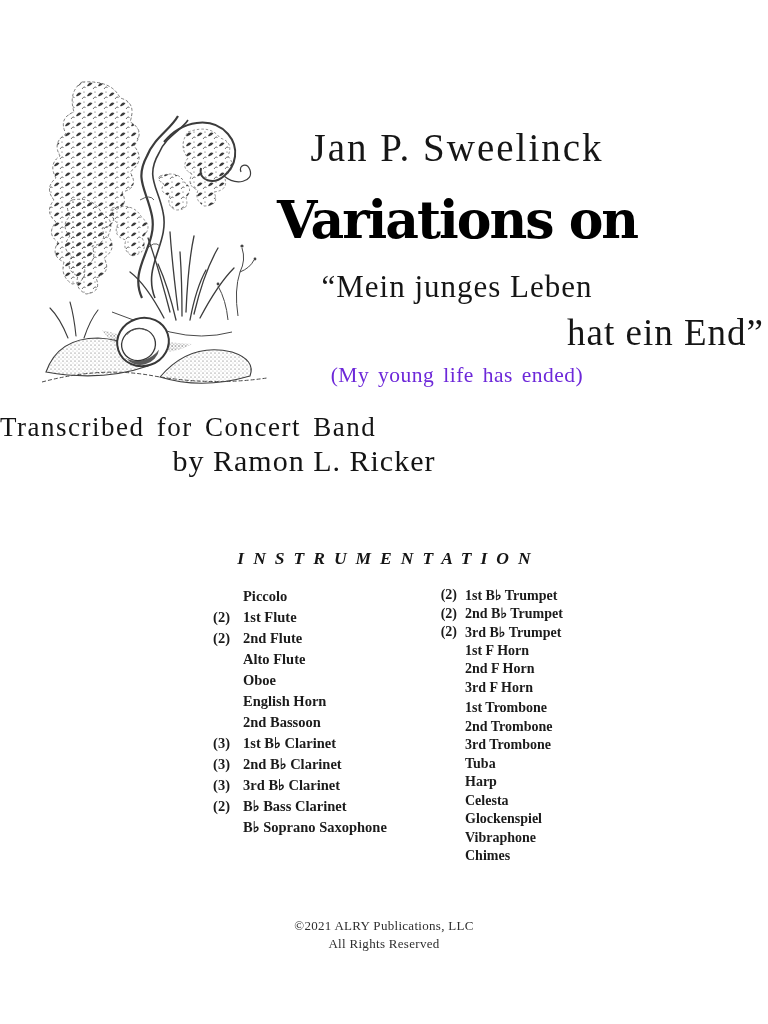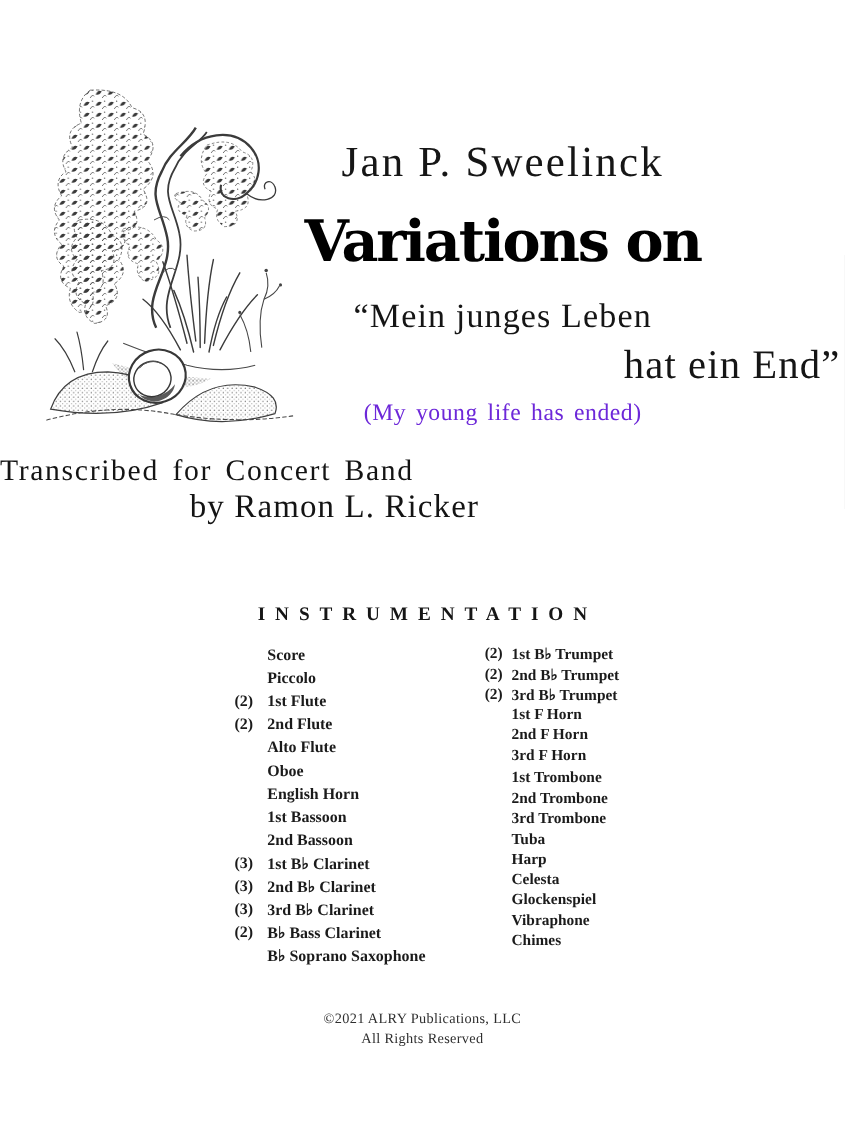--- a/index.html
+++ b/index.html
@@ -20,21 +20,21 @@
   }
   .subtitle1{position:absolute;top:245px;width:100%;font-size:31px;letter-spacing:1px;color:#151515;}
   .subtitle2{position:absolute;top:287px;width:100%;font-size:37px;letter-spacing:1px;color:#151515;text-align:right;}
   .translation{position:absolute;top:339px;width:100%;font-size:21.5px;letter-spacing:.5px;word-spacing:3px;color:#6d28d9;}
   
   .transcribed1{position:absolute;left:0;top:412px;width:768px;text-align:left;font-size:27px;letter-spacing:1.5px;word-spacing:4px;color:#141414;}
   .transcribed2{position:absolute;left:0;top:444px;width:608px;text-align:center;font-size:30px;letter-spacing:1px;color:#141414;}
   
   .instr-heading{
     position:absolute;left:0;top:548px;width:768px;text-align:center;
-    font-size:17.5px;font-weight:600;letter-spacing:9px;padding-left:9px;
+    font-style:italic;font-size:17.5px;font-weight:600;letter-spacing:9px;padding-left:9px;
     box-sizing:border-box;color:#151515;
   }
   .col{position:absolute;font-weight:bold;}
   .col-left{left:198px;top:586px;}
   .col-right{left:421px;top:586px;}
   .row{display:flex;align-items:center;height:21px;font-size:14.5px;}
   .col-right .row{height:18.5px;font-size:14px;}
   .cnt{width:45px;text-align:right;padding-right:13px;box-sizing:border-box;}
   .col-right .cnt{width:44px;padding-right:8px;}
   .nm{white-space:nowrap;}
@@ -131,24 +131,20 @@
   </div>
 
   <div class="transcribed1">Transcribed for Concert Band</div>
   <div class="transcribed2">by Ramon L. Ricker</div>
 
   <div class="instr-heading">INSTRUMENTATION</div>
 
   <div class="col col-left">
     <div class="row">
         <span class="cnt"></span>
-        <span class="nm">Score</span>
-      </div>
-    <div class="row">
-        <span class="cnt"></span>
         <span class="nm">Piccolo</span>
       </div>
     <div class="row">
         <span class="cnt">(2)</span>
         <span class="nm">1st Flute</span>
       </div>
     <div class="row">
         <span class="cnt">(2)</span>
         <span class="nm">2nd Flute</span>
       </div>
@@ -156,24 +152,20 @@
         <span class="cnt"></span>
         <span class="nm">Alto Flute</span>
       </div>
     <div class="row">
         <span class="cnt"></span>
         <span class="nm">Oboe</span>
       </div>
     <div class="row">
         <span class="cnt"></span>
         <span class="nm">English Horn</span>
-      </div>
-    <div class="row">
-        <span class="cnt"></span>
-        <span class="nm">1st Bassoon</span>
       </div>
     <div class="row">
         <span class="cnt"></span>
         <span class="nm">2nd Bassoon</span>
       </div>
     <div class="row">
         <span class="cnt">(3)</span>
         <span class="nm">1st B♭ Clarinet</span>
       </div>
     <div class="row">

